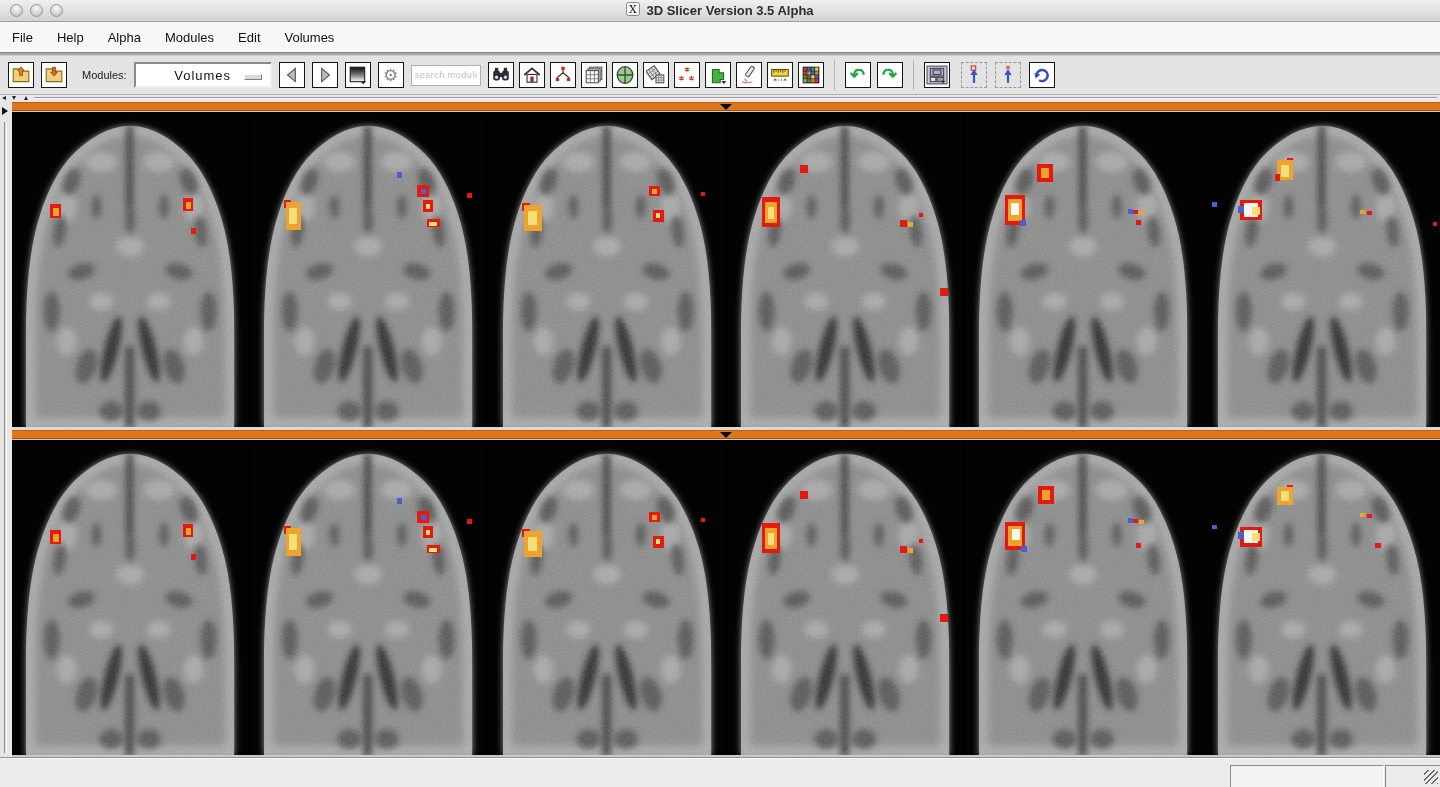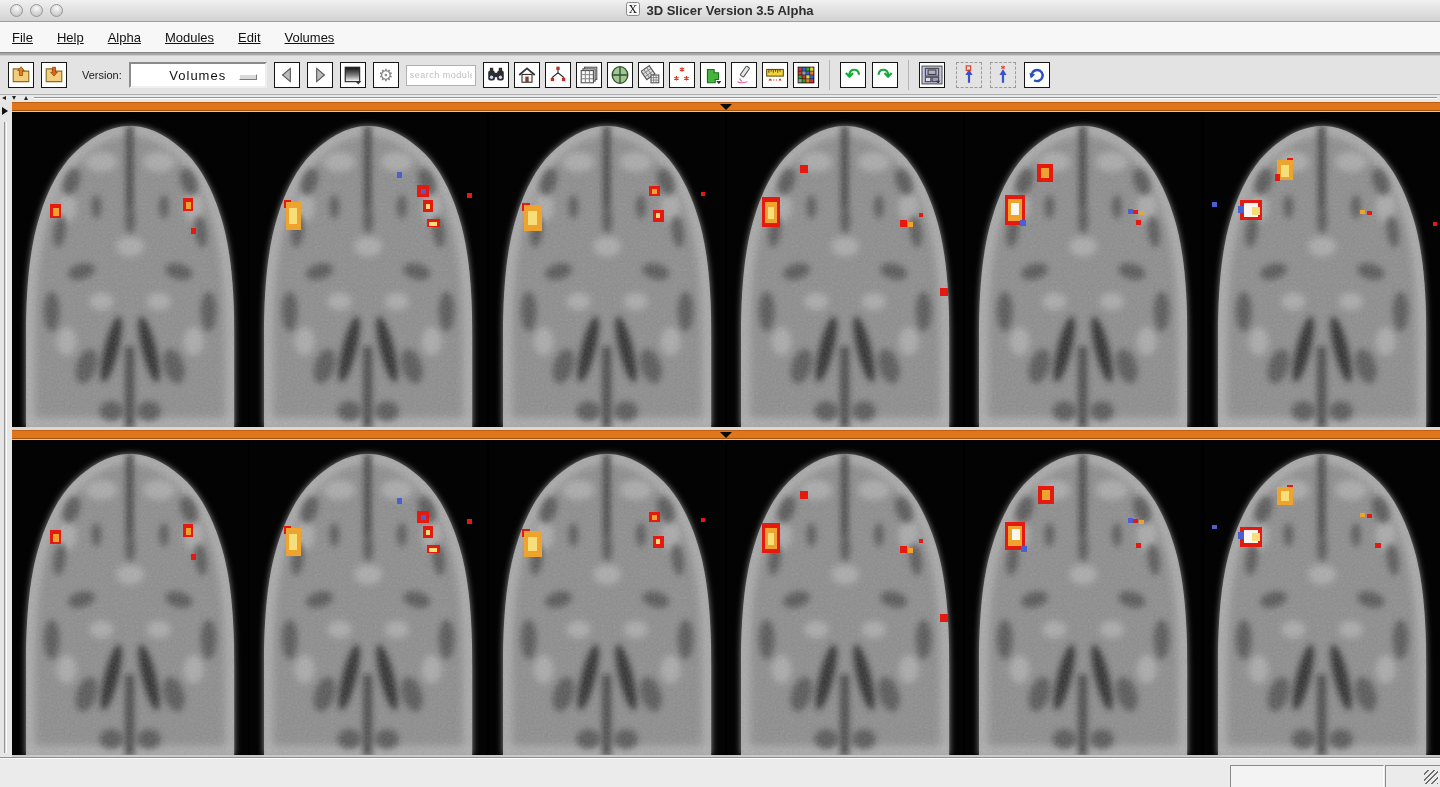--- a/index.html
+++ b/index.html
@@ -14,21 +14,21 @@
   .traffic { position:absolute; left:10px; top:4px; display:flex; gap:7px; }
   .tl { width:13px; height:13px; border-radius:50%;
     background:radial-gradient(circle at 50% 30%, #fafafa 0%, #d6d6d6 55%, #b9b9b9 100%);
     border:1px solid #979797; }
   .title-wrap { display:flex; align-items:center; gap:6px; }
   .title { font-size:13px; font-weight:bold; color:#2e2e2e; }
 
   
   .menubar { height:30px; background:#f7f7f7; display:flex; align-items:center;
     padding-left:12px; gap:24px; }
-  .menu-item { font-size:13px; color:#111; cursor:default;text-decoration:underline; }
+  .menu-item { font-size:13px; color:#111; cursor:default; }
   .menu-sep { height:4px; background:#a6a6a6; border-top:1px solid #858585;
     border-bottom:1px solid #cdcdcd; }
 
   
   .toolbar { height:39px; background:#e3e3e3; border-bottom:1px solid #aeaeae;
     display:flex; align-items:center; padding:0 8px; gap:7px; }
   .tbtn { width:26px; height:26px; background:#fff; border:1px solid #161616;
     display:flex; align-items:center; justify-content:center; flex:0 0 auto; padding:0; }
   .tbtn.dashed { border:1px dashed #9a9a9a; background:transparent; }
   .tbtn span { display:flex; align-items:center; justify-content:center; }
@@ -196,21 +196,21 @@
         </button>
         <button class="tbtn">
           <span>
             <svg width="20" height="20" viewBox="0 0 18 18">
               <path d="M2,6 L2,15 L16,15 L16,5.5 L9,5.5 L7.2,3.5 L2,3.5 Z" fill="#f2cf7e" stroke="#8a6d1f"></path>
               <path d="M9,10 L6,6.5 L7.6,6.5 L7.6,2 L10.4,2 L10.4,6.5 L12,6.5 Z" fill="#e8601e" stroke="#7a3c00" stroke-width="0.6"></path>
             </svg>
           </span>
         </button>
       </span>
-    <span class="modules-label">Version:</span>
+    <span class="modules-label">Modules:</span>
     <div class="modules-dd">
       <span class="val">Volumes</span>
       <span class="dash"></span>
     </div>
     <span id="grp-nav" style="display:flex;gap:7px">
         <button class="tbtn">
           <span>
             <svg width="20" height="20" viewBox="0 0 18 18">
               <path d="M12,3 L5,9 L12,15 Z" fill="#bcbcbc" stroke="#555"></path>
             </svg>

